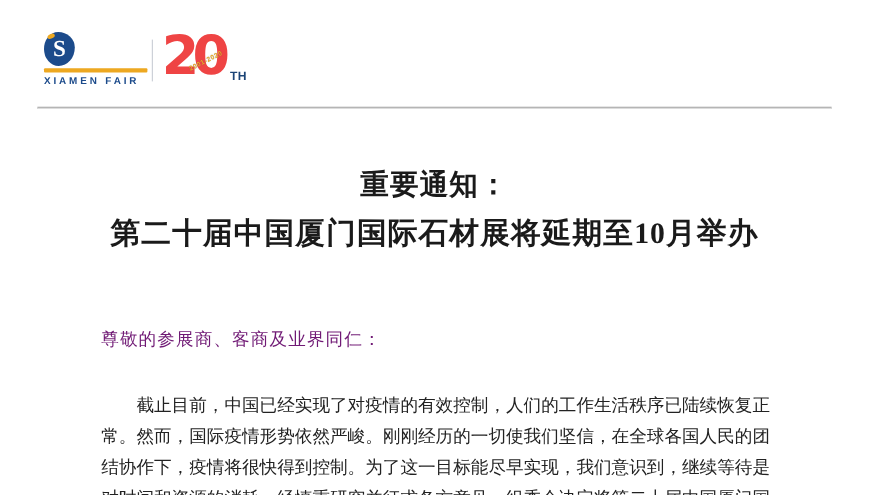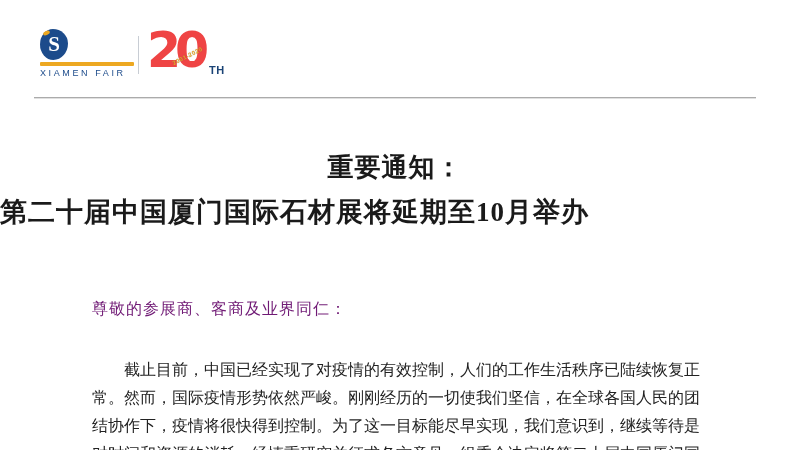--- a/index.html
+++ b/index.html
@@ -42,21 +42,21 @@
     font-weight: 900;
     font-size: 27px;
     line-height: 27px;
     letter-spacing: -1px;
     margin-left: 1px;
   }
   .gold-bar { width: 94px; height: 4px; background: #eda821; margin-top: 2px; border-radius: 1px; }
   .fair-text {
     margin-top: 2px;
     color: #1c4b8b;
-    font-weight: 400;
+    font-weight: 700;
     font-size: 9px;
     letter-spacing: 2.6px;
     white-space: nowrap;
   }
 
   .logo-divider {
     position: absolute; left: 138px; top: 36px;
     width: 1px; height: 38px;
     background: #c8cdd4;
   }
@@ -112,21 +112,21 @@
     text-align: center;
     color: #1a1a1a;
     font-family: "Liberation Serif", "DejaVu Serif", serif;
     font-weight: 700;
     font-size: 26px;
     letter-spacing: 1px;
   }
   .notice-subtitle {
     position: absolute; left: 0; top: 194px;
     width: 790px;
-    text-align: left;
+    text-align: center;
     color: #1a1a1a;
     font-family: "Liberation Serif", "DejaVu Serif", serif;
     font-weight: 700;
     font-size: 27px;
     letter-spacing: 1px;
     white-space: nowrap;
   }
 
   .salutation {
     position: absolute; left: 92px; top: 299px;

